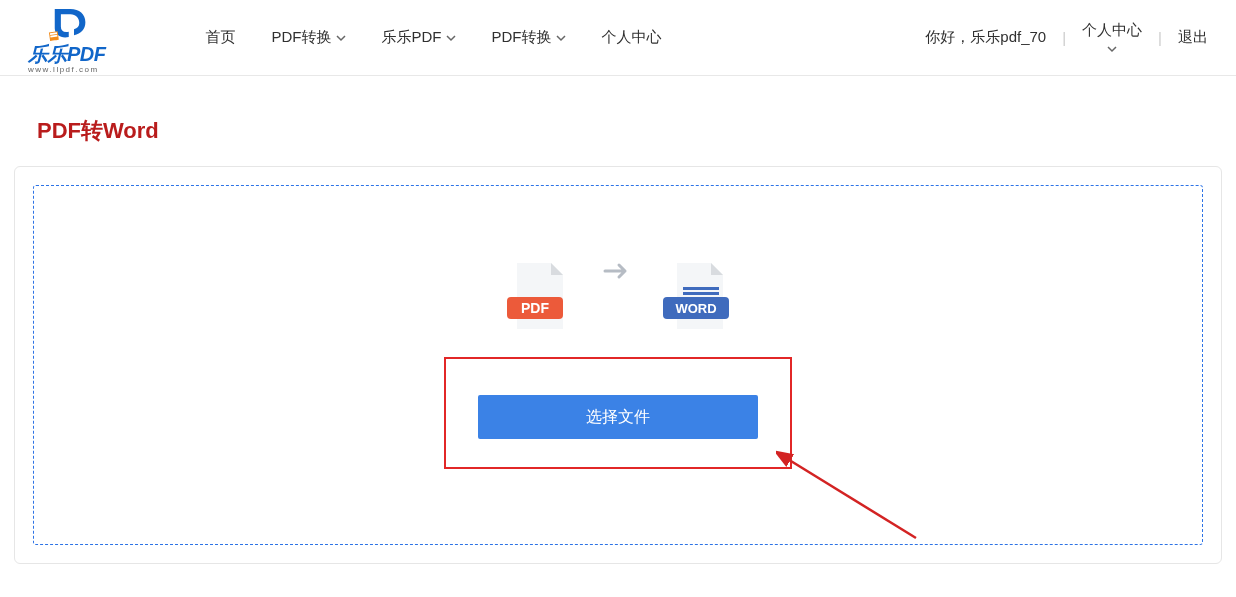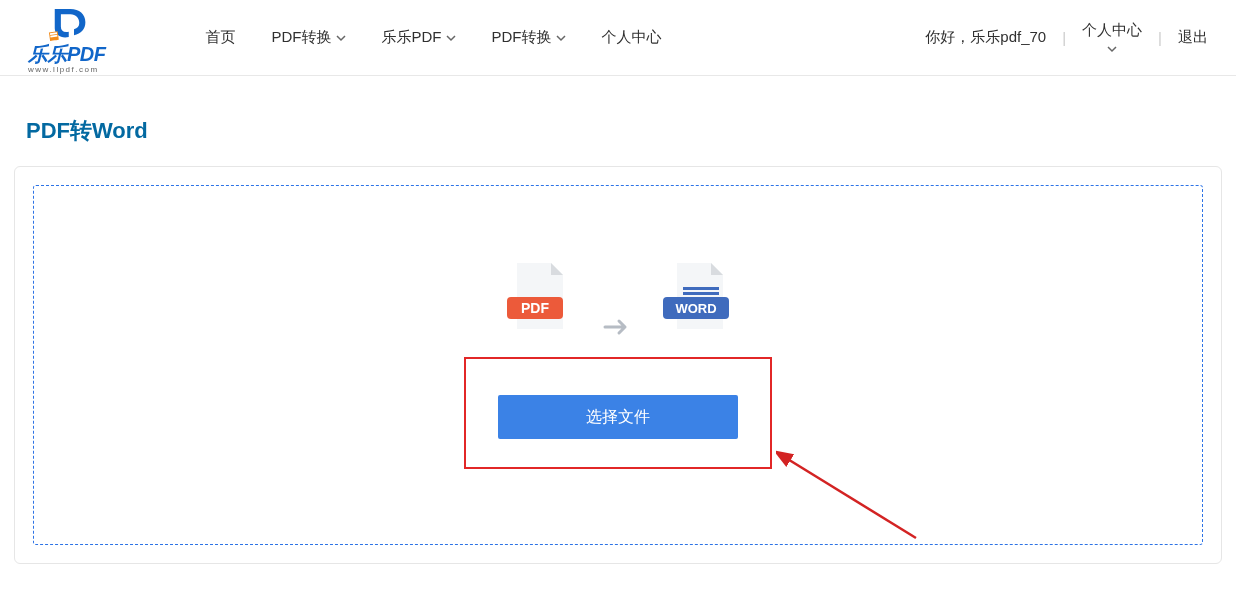--- a/index.html
+++ b/index.html
@@ -74,56 +74,56 @@
       font-size: 15px;
       color: #303030;
     }
     .user-area .sep {
       color: #ccc;
     }
     .user-link { display:flex; align-items:center; gap:4px; cursor:pointer;flex-direction:column;}
     .page-title {
       font-size: 22px;
       font-weight: 700;
-      color: #0369a1;
-      margin: 40px 0 20px 26px;
+      color: #b91c1c;
+      margin: 40px 0 20px 37px;
     }
     .panel {
       margin: 14px 14px 30px 14px;
       border: 1px solid #e6e6e6;
       border-radius: 6px;
       padding: 18px;
     }
     .dropzone {
       border: 1.5px dashed #2d73e6;
       border-radius: 3px;
       height: 360px;
       position: relative;
       display: flex;
       flex-direction: column;
       align-items: center;
       justify-content: center;
     }
     .convert-icons {
       display: flex;
-      align-items: flex-end;
+      align-items: flex-start;
       gap: 30px;
       margin-bottom: 10px;
     }
     .file-icon { width: 70px; height: 76px; }
     .arrow-right { width: 30px; height: 20px; }
     .select-file-box {
       border: 2px solid #e22727;
       padding: 28px 32px;
       margin-top: 10px;
     }
     .select-file-btn {
       background: #3b82e6;
       color: #fff;
-      width: 240px;
+      width: 280px;
       height: 44px;
       display: flex;
       align-items: center;
       justify-content: center;
       font-size: 16px;
       border-radius: 2px;
       border: none;
       cursor: pointer;
       margin-top: 8px;
     }

